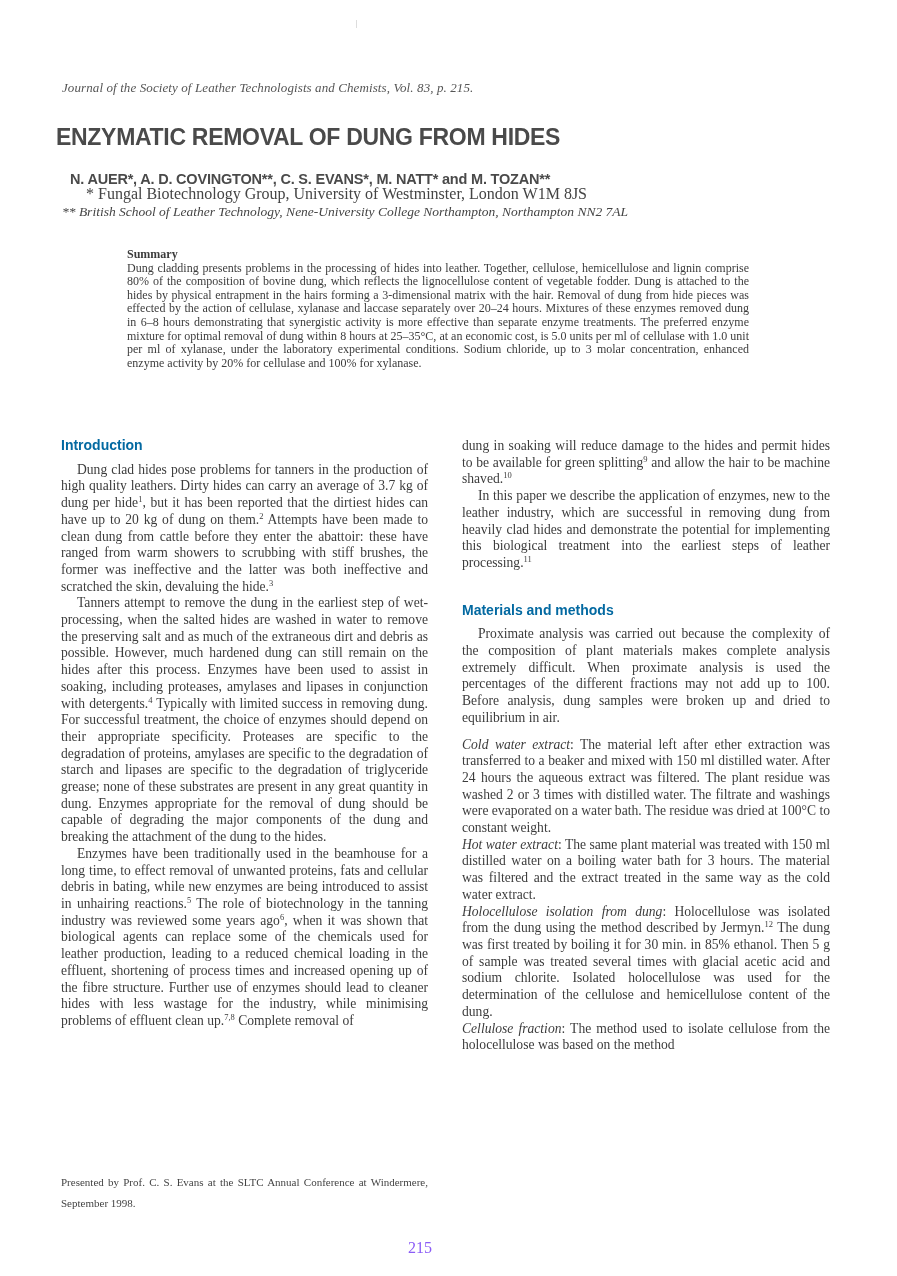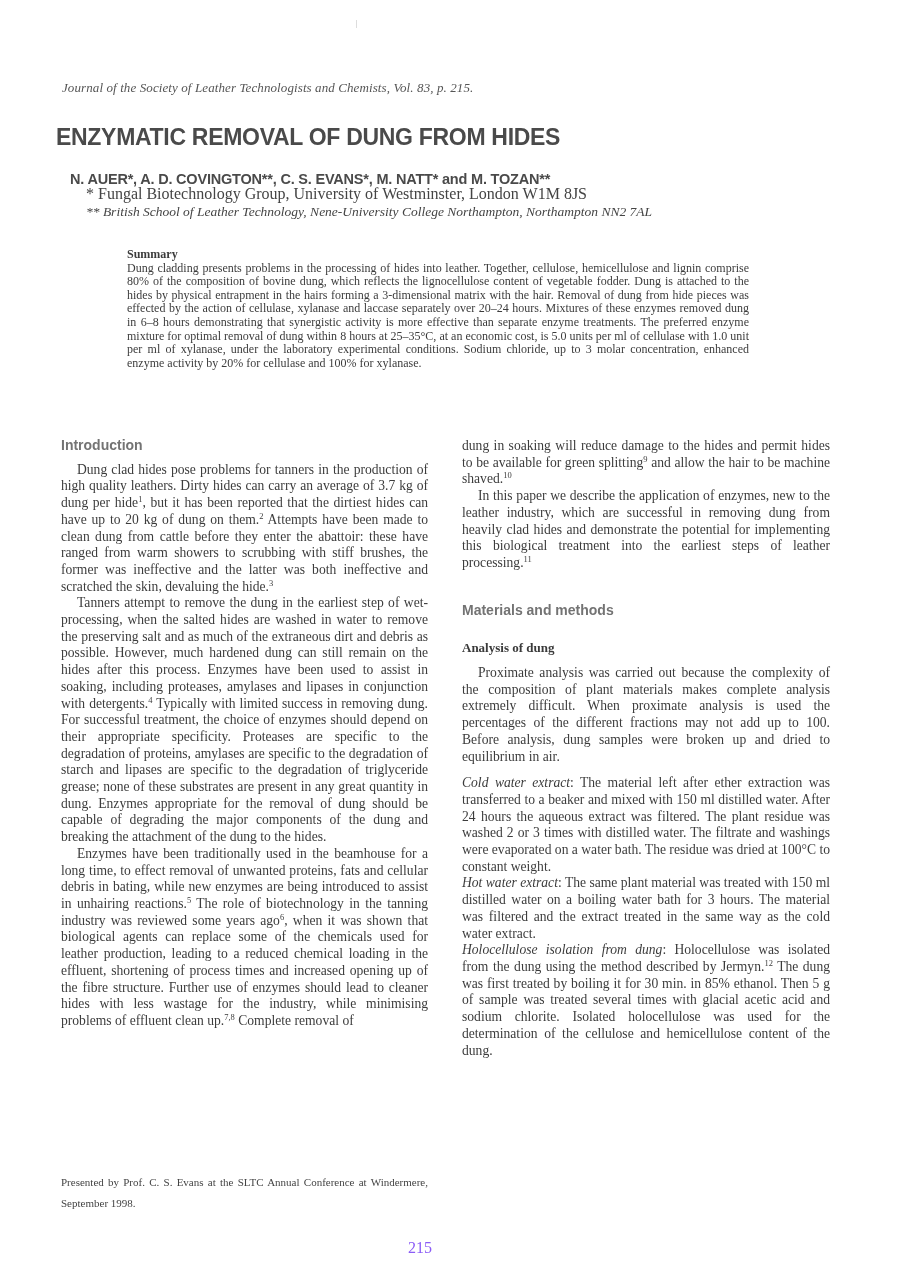--- a/index.html
+++ b/index.html
@@ -3,27 +3,27 @@
 <meta charset="utf-8">
 <style>
   html, body { margin:0; padding:0; background:#ffffff; }
   body { width:897px; height:1276px; position:relative; overflow:hidden; color:#3a3a3a; }
   .serif { font-family:"Liberation Serif", "DejaVu Serif", serif; }
   .sans { font-family:"Liberation Sans", "DejaVu Sans", sans-serif; }
   #journal-line { position:absolute; left:62px; top:80px; font-size:13px; font-style:italic; color:#555; letter-spacing:0.1px; }
   #page-title { position:absolute; left:56px; top:124px; margin:0; font-size:23px; font-weight:bold; color:#4a4a4a; letter-spacing:-0.3px; }
   #authors { position:absolute; left:62px; top:163px; margin:8px; font-size:14.5px; font-weight:bold; color:#4a4a4a; letter-spacing:-0.2px; }
   #aff1 { position:absolute; left:62px; top:185px; font-size:16px; color:#444;margin-left:24px; }
-  #aff2 { position:absolute; left:62px; top:204px; font-size:13.5px; font-style:italic; color:#444;margin-left:24px; }
+  #aff2 { position:absolute; left:62px; top:204px; font-size:13.5px; font-style:italic; color:#444; }
   #summary { position:absolute; left:127px; top:248px; width:622px; font-size:12px; line-height:13.6px; color:#3c3c3c; text-align:justify; }
   #summary .summary-heading { font-weight:bold; display:block; }
   .col { position:absolute; width:367px; font-size:13.6px; line-height:16.7px; color:#3c3c3c; text-align:justify; }
   #col-left { left:61px; top:437px; }
   #col-right { left:462px; top:438px; width:368px; }
-  .h-sec { font-family:"Liberation Sans", "DejaVu Sans", sans-serif; font-weight:bold; font-size:14px; color:#737373; margin:0 0 8px 0; }
+  .h-sec { font-family:"Liberation Sans", "DejaVu Sans", sans-serif; font-weight:bold; font-size:14px; color:#0369a1; margin:0 0 8px 0; }
   .h-sub { font-weight:bold; font-size:13px; margin:22px 0 8px 0; color:#3a3a3a; }
   p { margin:0; }
   .indent { text-indent:16px; }
   sup { font-size:8.5px; line-height:0; vertical-align:5px; }
   .it { font-style:italic; }
   #footnote { position:absolute; left:61px; top:1172px; width:367px; font-size:11px; line-height:21px; color:#444; text-align:justify; }
   #page-number { position:absolute; left:408px; top:1239px; font-size:16px; color:#8b5cf6; }
   #scan-mark { position:absolute; left:356px; top:20px; width:1px; height:8px; background:#ddd; }
 </style>
 </head>
@@ -50,23 +50,23 @@
   <p class="indent"><span>Dung clad hides pose problems for tanners in the production of high quality leathers. Dirty hides can carry an average of 3.7 kg of dung per hide</span><sup>1</sup><span>, but it has been reported that the dirtiest hides can have up to 20 kg of dung on them.</span><sup>2</sup><span> Attempts have been made to clean dung from cattle before they enter the abattoir: these have ranged from warm showers to scrubbing with stiff brushes, the former was ineffective and the latter was both ineffective and scratched the skin, devaluing the hide.</span><sup>3</sup></p>
   <p class="indent"><span>Tanners attempt to remove the dung in the earliest step of wet-processing, when the salted hides are washed in water to remove the preserving salt and as much of the extraneous dirt and debris as possible. However, much hardened dung can still remain on the hides after this process. Enzymes have been used to assist in soaking, including proteases, amylases and lipases in conjunction with detergents.</span><sup>4</sup><span> Typically with limited success in removing dung. For successful treatment, the choice of enzymes should depend on their appropriate specificity. Proteases are specific to the degradation of proteins, amylases are specific to the degradation of starch and lipases are specific to the degradation of triglyceride grease; none of these substrates are present in any great quantity in dung. Enzymes appropriate for the removal of dung should be capable of degrading the major components of the dung and breaking the attachment of the dung to the hides.</span></p>
   <p class="indent"><span>Enzymes have been traditionally used in the beamhouse for a long time, to effect removal of unwanted proteins, fats and cellular debris in bating, while new enzymes are being introduced to assist in unhairing reactions.</span><sup>5</sup><span> The role of biotechnology in the tanning industry was reviewed some years ago</span><sup>6</sup><span>, when it was shown that biological agents can replace some of the chemicals used for leather production, leading to a reduced chemical loading in the effluent, shortening of process times and increased opening up of the fibre structure. Further use of enzymes should lead to cleaner hides with less wastage for the industry, while minimising problems of effluent clean up.</span><sup>7,8</sup><span> Complete removal of</span></p>
 </div>
 
 <div id="col-right" class="col serif">
   <p><span>dung in soaking will reduce damage to the hides and permit hides to be available for green splitting</span><sup>9</sup><span> and allow the hair to be machine shaved.</span><sup>10</sup></p>
   <p class="indent"><span>In this paper we describe the application of enzymes, new to the leather industry, which are successful in removing dung from heavily clad hides and demonstrate the potential for implementing this biological treatment into the earliest steps of leather processing.</span><sup>11</sup></p>
 
   <h3 class="h-sec" style="margin-top:30px;">Materials and methods</h3>
-  <h4 class="h-sub">Analysis of dung</h4>
   <p class="indent" style="margin-bottom:10px;">Proximate analysis was carried out because the complexity of the composition of plant materials makes complete analysis extremely difficult. When proximate analysis is used the percentages of the different fractions may not add up to 100. Before analysis, dung samples were broken up and dried to equilibrium in air.</p>
 
   <p><span class="it">Cold water extract</span><span>: The material left after ether extraction was transferred to a beaker and mixed with 150 ml distilled water. After 24 hours the aqueous extract was filtered. The plant residue was washed 2 or 3 times with distilled water. The filtrate and washings were evaporated on a water bath. The residue was dried at 100°C to constant weight.</span></p>
   <p><span class="it">Hot water extract</span><span>: The same plant material was treated with 150 ml distilled water on a boiling water bath for 3 hours. The material was filtered and the extract treated in the same way as the cold water extract.</span></p>
   <p><span class="it">Holocellulose isolation from dung</span><span>: Holocellulose was isolated from the dung using the method described by Jermyn.</span><sup>12</sup><span> The dung was first treated by boiling it for 30 min. in 85% ethanol. Then 5 g of sample was treated several times with glacial acetic acid and sodium chlorite. Isolated holocellulose was used for the determination of the cellulose and hemicellulose content of the dung.</span></p>
+  <p><span class="it">Cellulose fraction</span><span>: The method used to isolate cellulose from the holocellulose was based on the method</span></p>
 </div>
 
 <div id="footnote" class="serif">Presented by Prof. C. S. Evans at the SLTC Annual Conference at Windermere, September 1998.</div>
 
 <div id="page-number" class="serif">215</div>
 
 </body></html>

